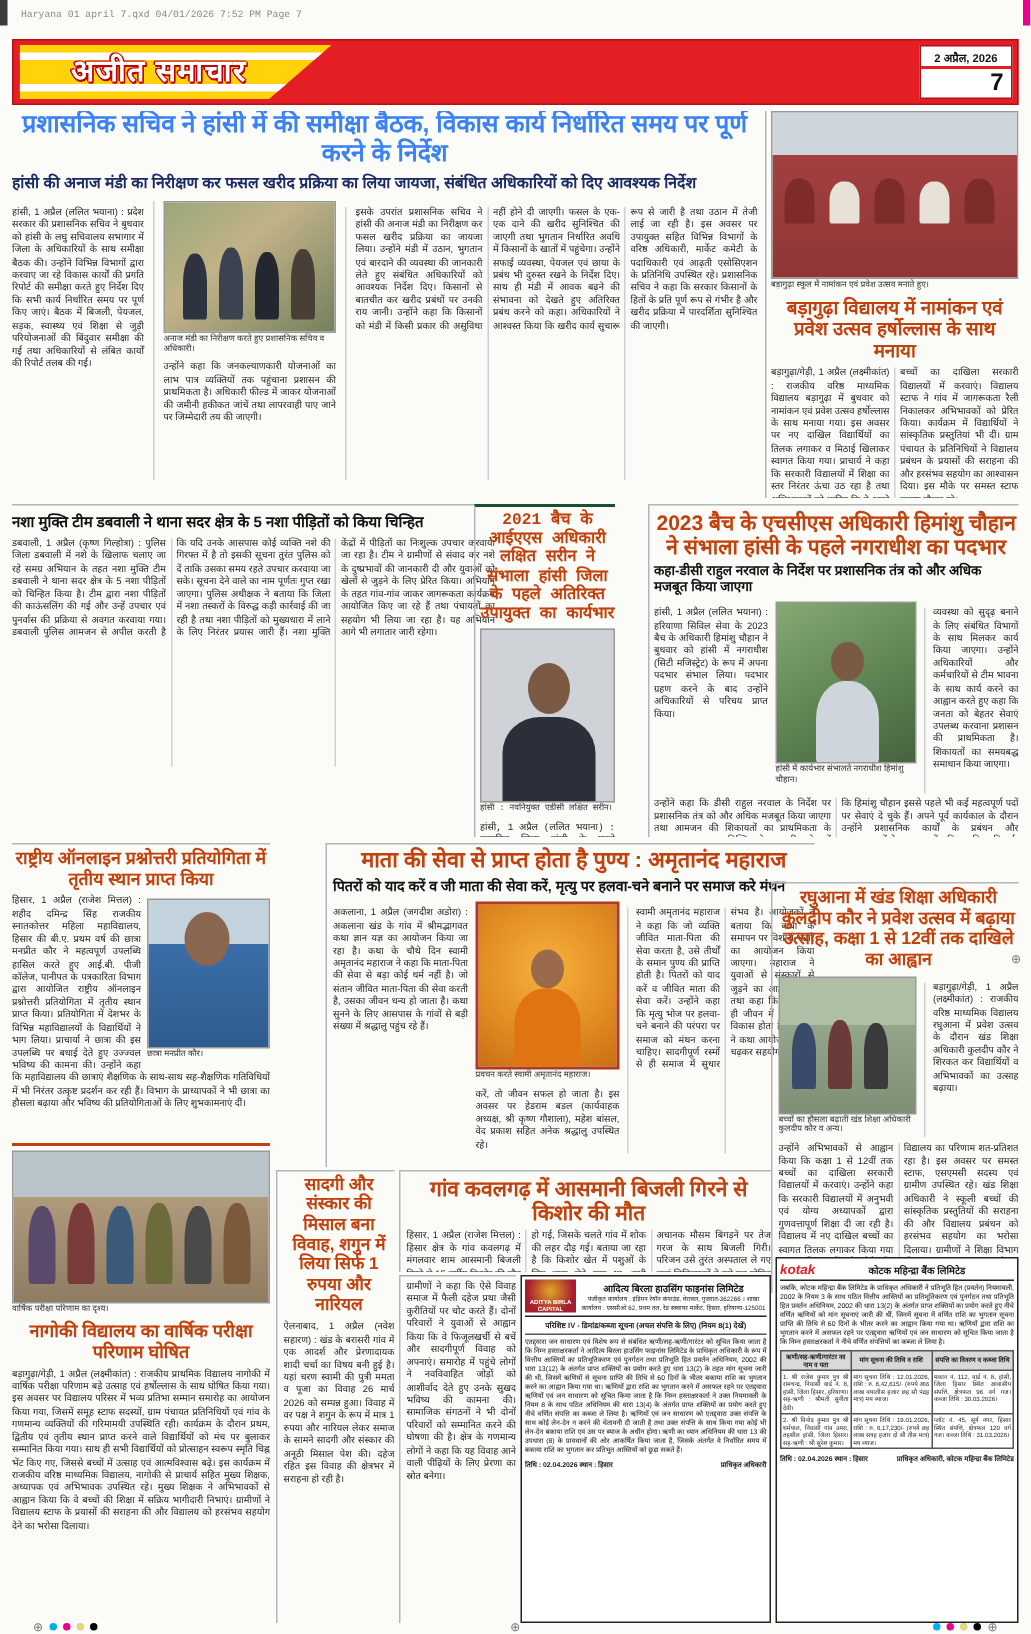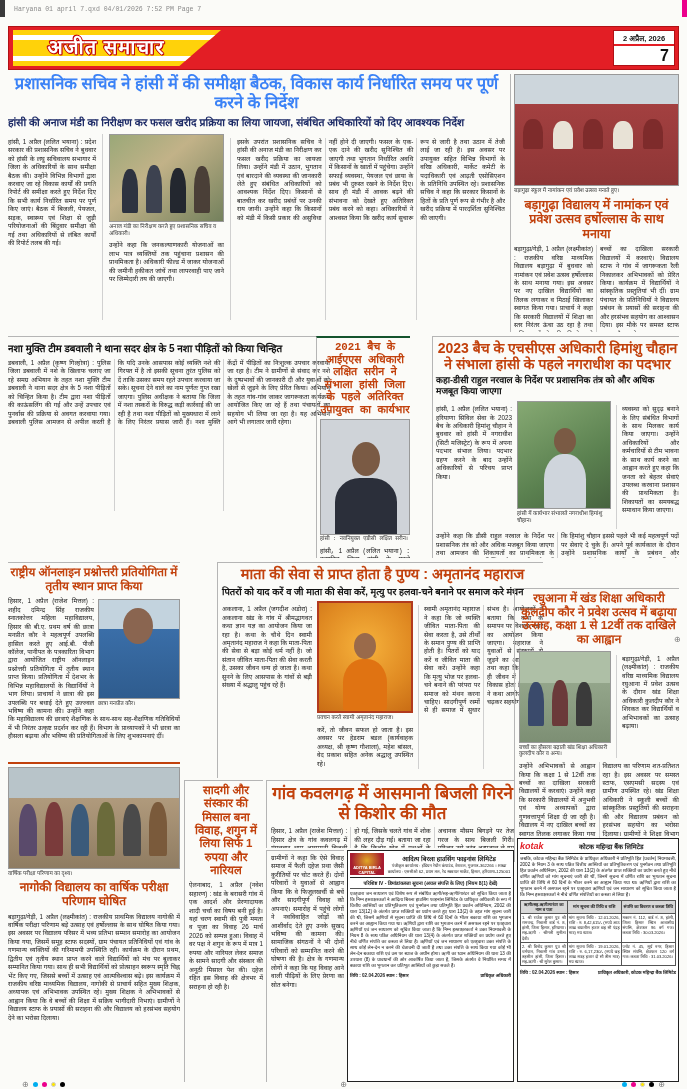--- a/index.html
+++ b/index.html
@@ -114,21 +114,21 @@
 
   
   #raghuana .hl { font-size:11.8px; }
   .rag-row { display:flex; margin-top:4px; }
   .rag-fig { width:92px; }
   .rag-photo { width:100%; height:92px; background:linear-gradient(#aebfa6 0%,#aebfa6 35%,#93a58a 35%,#7d8f74 100%); }
   .rag-colB { flex:1; margin-left:5px; padding-left:5px; border-left:1px solid #d0d0d0; }
 
   
   #sadgi .hl { font-size:11.5px; }
-  #kavalgarh .hl { font-size:17px; text-align:center; }
+  #kavalgarh .hl { font-size:14px; text-align:center; }
   #kavalgarh .bodytxt { height:40px; }
 
   
   .notice-head { display:flex; align-items:center; border-bottom:1px solid #222; padding-bottom:2px; }
   .ab-logo { width:34px; height:22px; background:radial-gradient(circle at 50% 35%, #e0a826 0%, #a61c30 70%); color:#fff; font-size:4px; font-weight:bold; display:flex; align-items:flex-end; justify-content:center; text-align:center; line-height:1.1; }
   .notice-title { flex:1; padding-left:3px; }
   .notice-title .t { font-size:6.4px; font-weight:bold; text-align:center; }
   .notice-title .a { font-size:4.2px; text-align:center; color:#222; line-height:1.25; }
   .notice-sub { font-size:5px; font-weight:bold; text-align:center; border-bottom:1px solid #555; padding:2px 0; }
   .notice-body { font-size:4.6px; line-height:1.3; text-align:justify; padding-top:2px; color:#111; }

